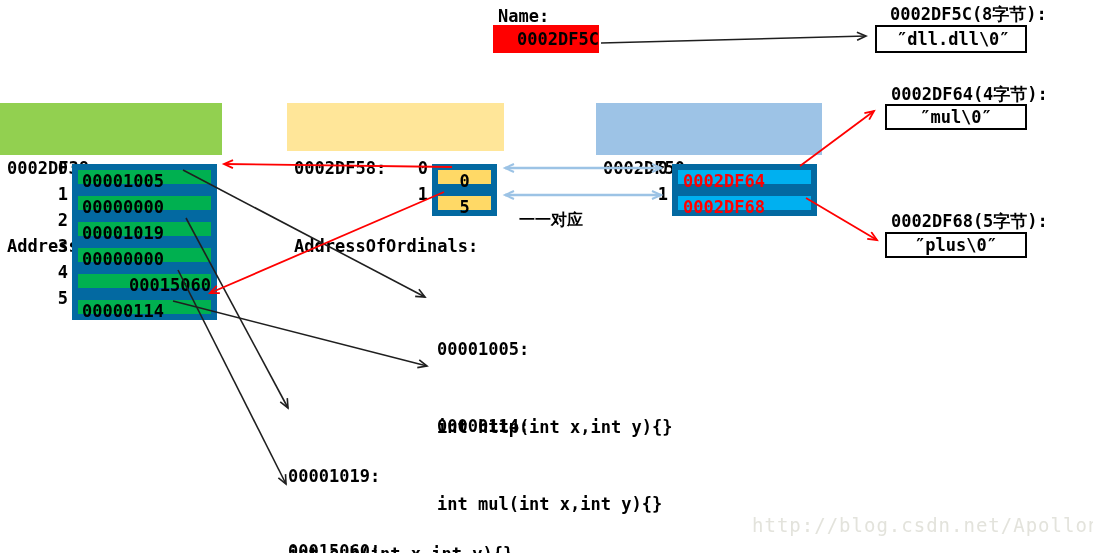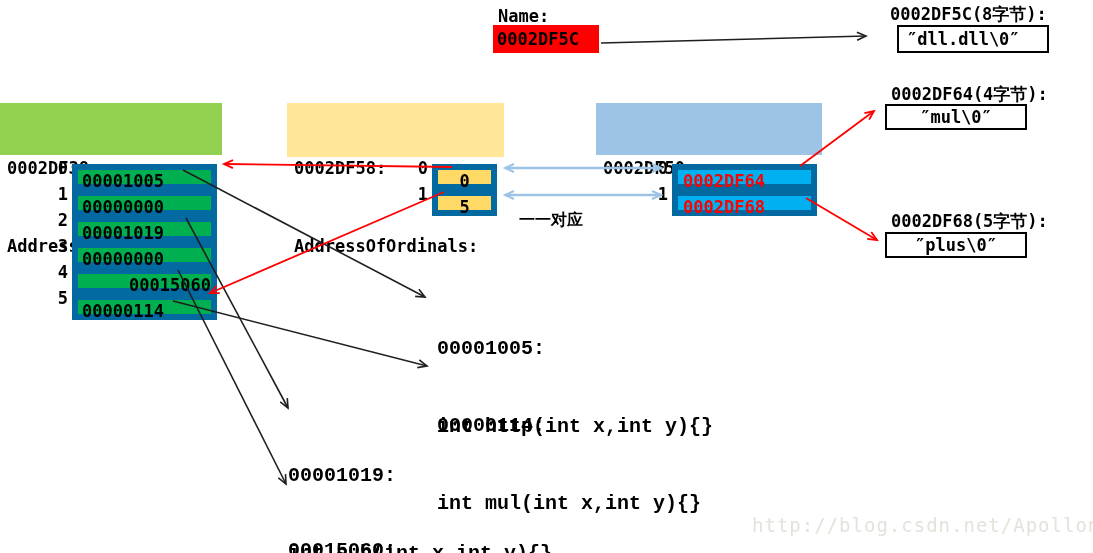--- a/index.html
+++ b/index.html
@@ -20,28 +20,28 @@
   }
   .cell-green{background:var(--functions-cell);padding-left:4px;}
   .cell-yellow{background:var(--ordinals-cell);text-align:center;}
   .cell-blue{background:var(--names-cell);padding-left:5px;color:var(--names-value-text);}
   .row-index{font-size:17px;line-height:26px;text-align:right;}
   .str-heading{font-size:17px;line-height:20px;white-space:pre;}
   .str-box{
     box-sizing:border-box;border:2px solid #000;background:#fff;
     font-size:17px;line-height:23px;white-space:pre;
   }
-  .str-left{padding-left:8px;margin-left:22px;}
+  .str-left{padding-left:20px;}
   .str-center{text-align:center;}
   .name-label{font-size:17px;line-height:20px;}
   .name-box{
     background:var(--name-box);box-sizing:border-box;
-    font-size:17px;line-height:28px;padding-left:4px;white-space:pre;
+    font-size:17px;line-height:28px;padding-left:4px;white-space:pre;text-align:right;
   }
-  .annotation{font-size:20px;line-height:26px;white-space:pre;font-family:Liberation Mono, monospace;}
+  .annotation{font-size:17px;line-height:26px;white-space:pre;}
   .corr{font-size:16px;line-height:24px;white-space:pre;}
   .watermark{
     font-size:19px;color:#E3E3DC;font-weight:normal;letter-spacing:1px;white-space:pre;
   }
 </style>
 </head>
 <body>
 
 <div class="canvas">
 
@@ -58,21 +58,21 @@
   <div class="abs cell cell-green" style="left:72px;top:181px;width:145px;">00000000</div>
   <div class="abs row-index" style="left:38px;top:207px;width:30px;">2</div>
   <div class="abs cell cell-green" style="left:72px;top:207px;width:145px;">00001019</div>
   <div class="abs row-index" style="left:38px;top:233px;width:30px;">3</div>
   <div class="abs cell cell-green" style="left:72px;top:233px;width:145px;">00000000</div>
   <div class="abs row-index" style="left:38px;top:259px;width:30px;">4</div>
   <div class="abs cell cell-green" style="left:72px;top:259px;width:145px;text-align:right;">00015060</div>
   <div class="abs row-index" style="left:38px;top:285px;width:30px;">5</div>
   <div class="abs cell cell-green" style="left:72px;top:285px;width:145px;">00000114</div>
 
-  <div class="abs tbl-header hdr-yellow" style="left:287px;top:103px;width:210px;height:54px;">
+  <div class="abs tbl-header hdr-yellow" style="left:287px;top:103px;width:210px;height:48px;">
     <div>0002DF58:</div>
     <div>AddressOfOrdinals:</div>
   </div>
   <div class="abs row-index" style="left:400px;top:155px;width:28px;">0</div>
   <div class="abs cell cell-yellow" style="left:432px;top:155px;width:65px;">0</div>
   <div class="abs row-index" style="left:400px;top:181px;width:28px;">1</div>
   <div class="abs cell cell-yellow" style="left:432px;top:181px;width:65px;">5</div>
 
   <div class="abs tbl-header hdr-blue" style="left:596px;top:103px;width:219px;height:52px;">
     <div>0002DF50:</div>

